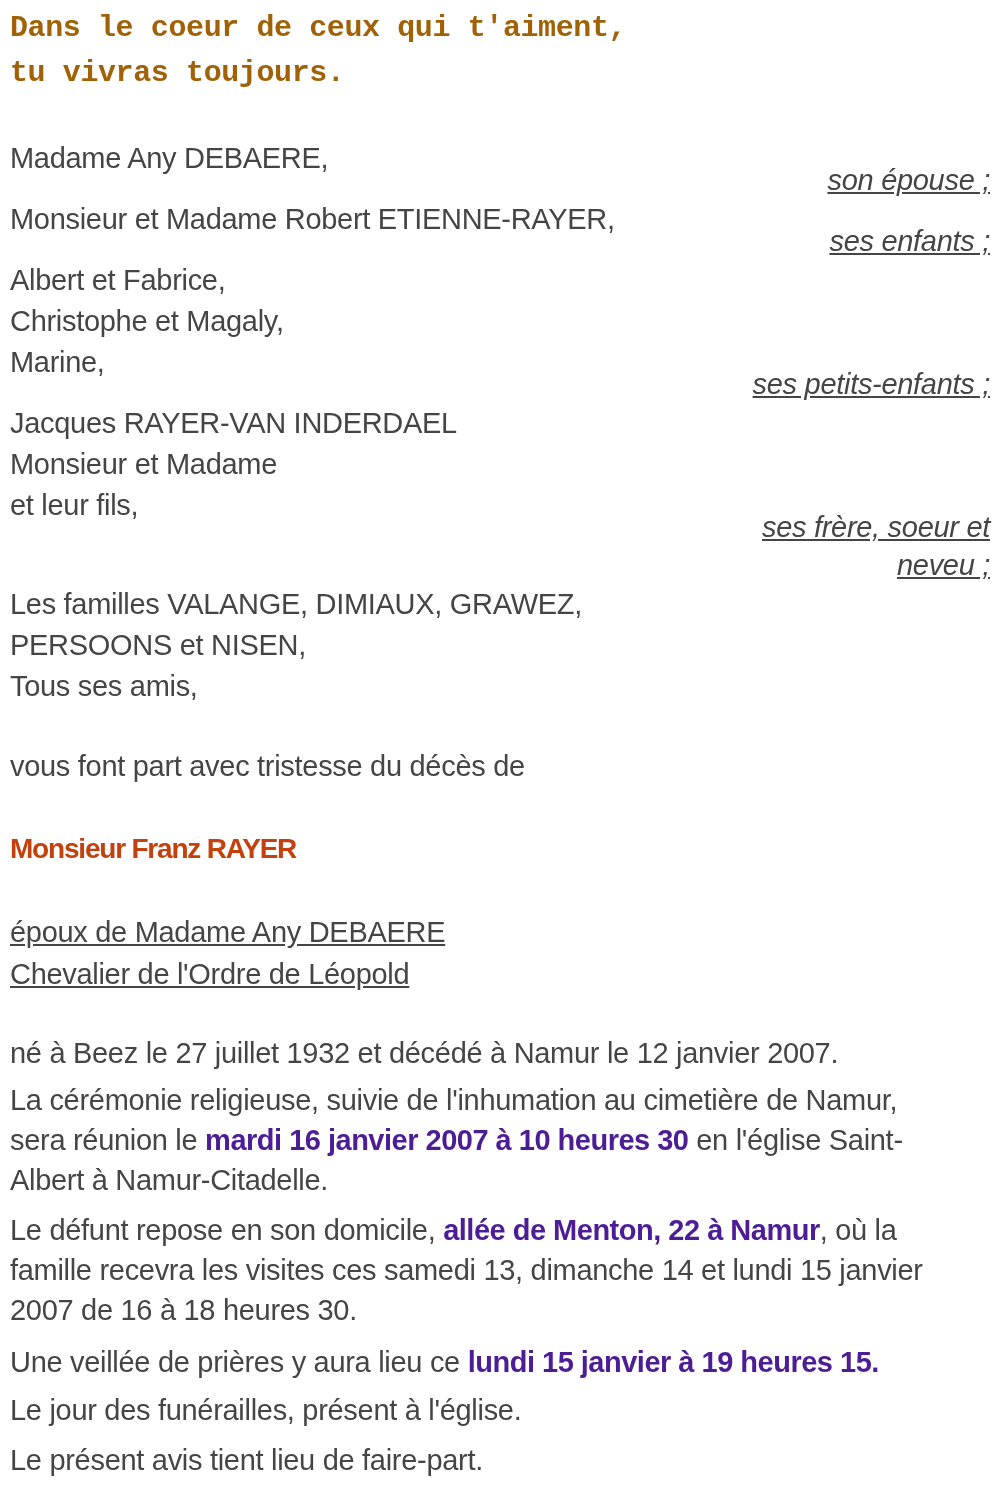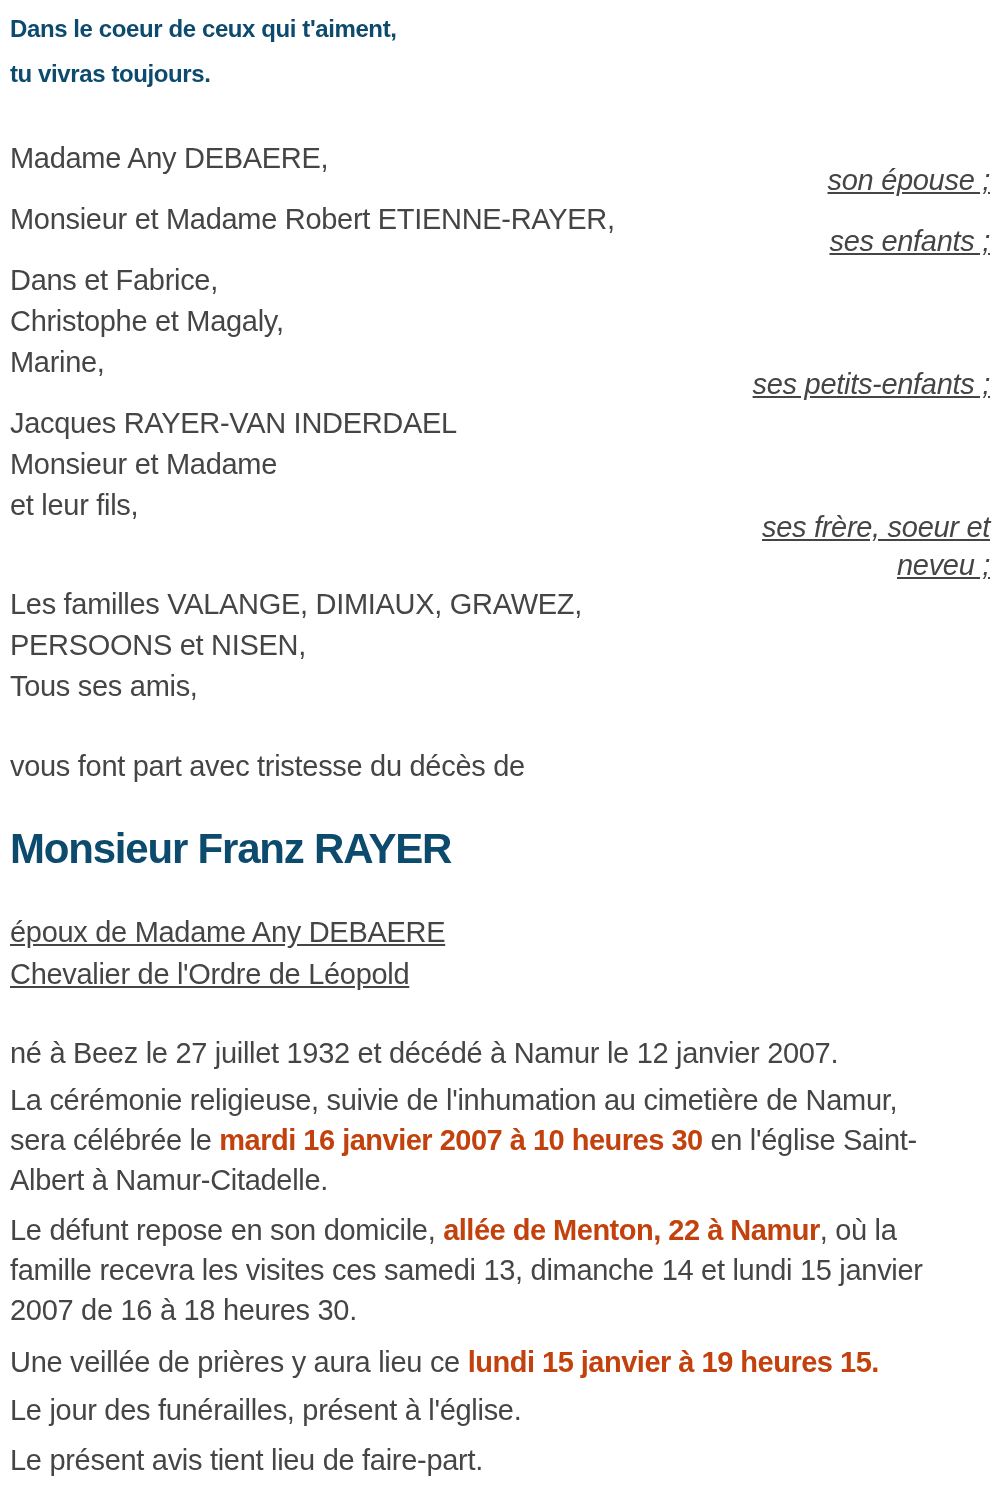--- a/index.html
+++ b/index.html
@@ -10,55 +10,56 @@
     background: #ffffff;
     font-family: "Liberation Sans", sans-serif;
     font-size: 29px;
     color: #454545;
     letter-spacing: -0.3px;
     padding: 6px 10px 0 10px;
     overflow: hidden;
   }
   .epigraph {
     font-weight: 700;
-    font-size: 24px;
+    font-size: 30px;
     line-height: 45px;
-    color: #0c4a6e;
+    color: #a16207;
     letter-spacing: -0.4px;
+    font-family: Liberation Mono, monospace;
   }
   .mourners { margin-top: 42px; }
   .name-line { line-height: 41px; white-space: nowrap; }
   .relation {
     text-align: right;
     font-style: italic;
     line-height: 38px;
     margin: -18px 0 0 0;
     text-decoration: underline;
   }
   .announce { margin-top: 39px; line-height: 41px; white-space: nowrap; }
   .deceased-title {
     margin-top: 32px;
-    font-size: 42px;
+    font-size: 28px;
     line-height: 60px;
     font-weight: 700;
-    color: #0c4a6e;
+    color: #c2410c;
     letter-spacing: -1.2px;
     white-space: nowrap;
   }
   .subtitle { margin-top: 32px; line-height: 42px; text-decoration: underline; }
   .subtitle div { white-space: nowrap; }
   .para { line-height: 40px; }
   .para div { white-space: nowrap; }
   .p-birth   { margin-top: 38px; }
   .p-ceremony{ margin-top: 7px; }
   .p-repose  { margin-top: 10px; }
   .p-vigil   { margin-top: 12px; }
   .p-funeral { margin-top: 8px; }
   .p-notice  { margin-top: 10px; }
-  .bold-run { font-weight: 700; color: #c2410c; letter-spacing: -0.5px; margin-top: 28px; }
+  .bold-run { font-weight: 700; color: #4c1d95; letter-spacing: -0.5px; margin-top: 28px; }
 </style>
 </head>
 <body>
 
 <header class="epigraph">
   <div>Dans le coeur de ceux qui t'aiment,</div>
   <div>tu vivras toujours.</div>
 </header>
 
 <section class="mourners">
@@ -71,21 +72,21 @@
   </div>
 
   <div>
     <div class="name-line">Monsieur et Madame Robert ETIENNE-RAYER,</div>
     <div class="relation">
       <div>ses enfants ;</div>
     </div>
   </div>
 
   <div>
-    <div class="name-line">Dans et Fabrice,</div>
+    <div class="name-line">Albert et Fabrice,</div>
     <div class="name-line">Christophe et Magaly,</div>
     <div class="name-line">Marine,</div>
     <div class="relation">
       <div>ses petits-enfants ;</div>
     </div>
   </div>
 
   <div>
     <div class="name-line">Jacques RAYER-VAN INDERDAEL</div>
     <div class="name-line">Monsieur et Madame</div>
@@ -112,21 +113,21 @@
   <div>époux de Madame Any DEBAERE</div>
   <div>Chevalier de l'Ordre de Léopold</div>
 </section>
 
 <section class="para p-birth">
   <div>né à Beez le 27 juillet 1932 et décédé à Namur le 12 janvier 2007.</div>
 </section>
 
 <section class="para p-ceremony">
   <div>La cérémonie religieuse, suivie de l'inhumation au cimetière de Namur,</div>
-  <div><span>sera célébrée le </span><span class="bold-run">mardi 16 janvier 2007 à 10 heures 30</span><span> en l'église Saint-</span></div>
+  <div><span>sera réunion le </span><span class="bold-run">mardi 16 janvier 2007 à 10 heures 30</span><span> en l'église Saint-</span></div>
   <div>Albert à Namur-Citadelle.</div>
 </section>
 
 <section class="para p-repose">
   <div><span>Le défunt repose en son domicile, </span><span class="bold-run">allée de Menton, 22 à Namur</span><span>, où la</span></div>
   <div>famille recevra les visites ces samedi 13, dimanche 14 et lundi 15 janvier</div>
   <div>2007 de 16 à 18 heures 30.</div>
 </section>
 
 <section class="para p-vigil">

